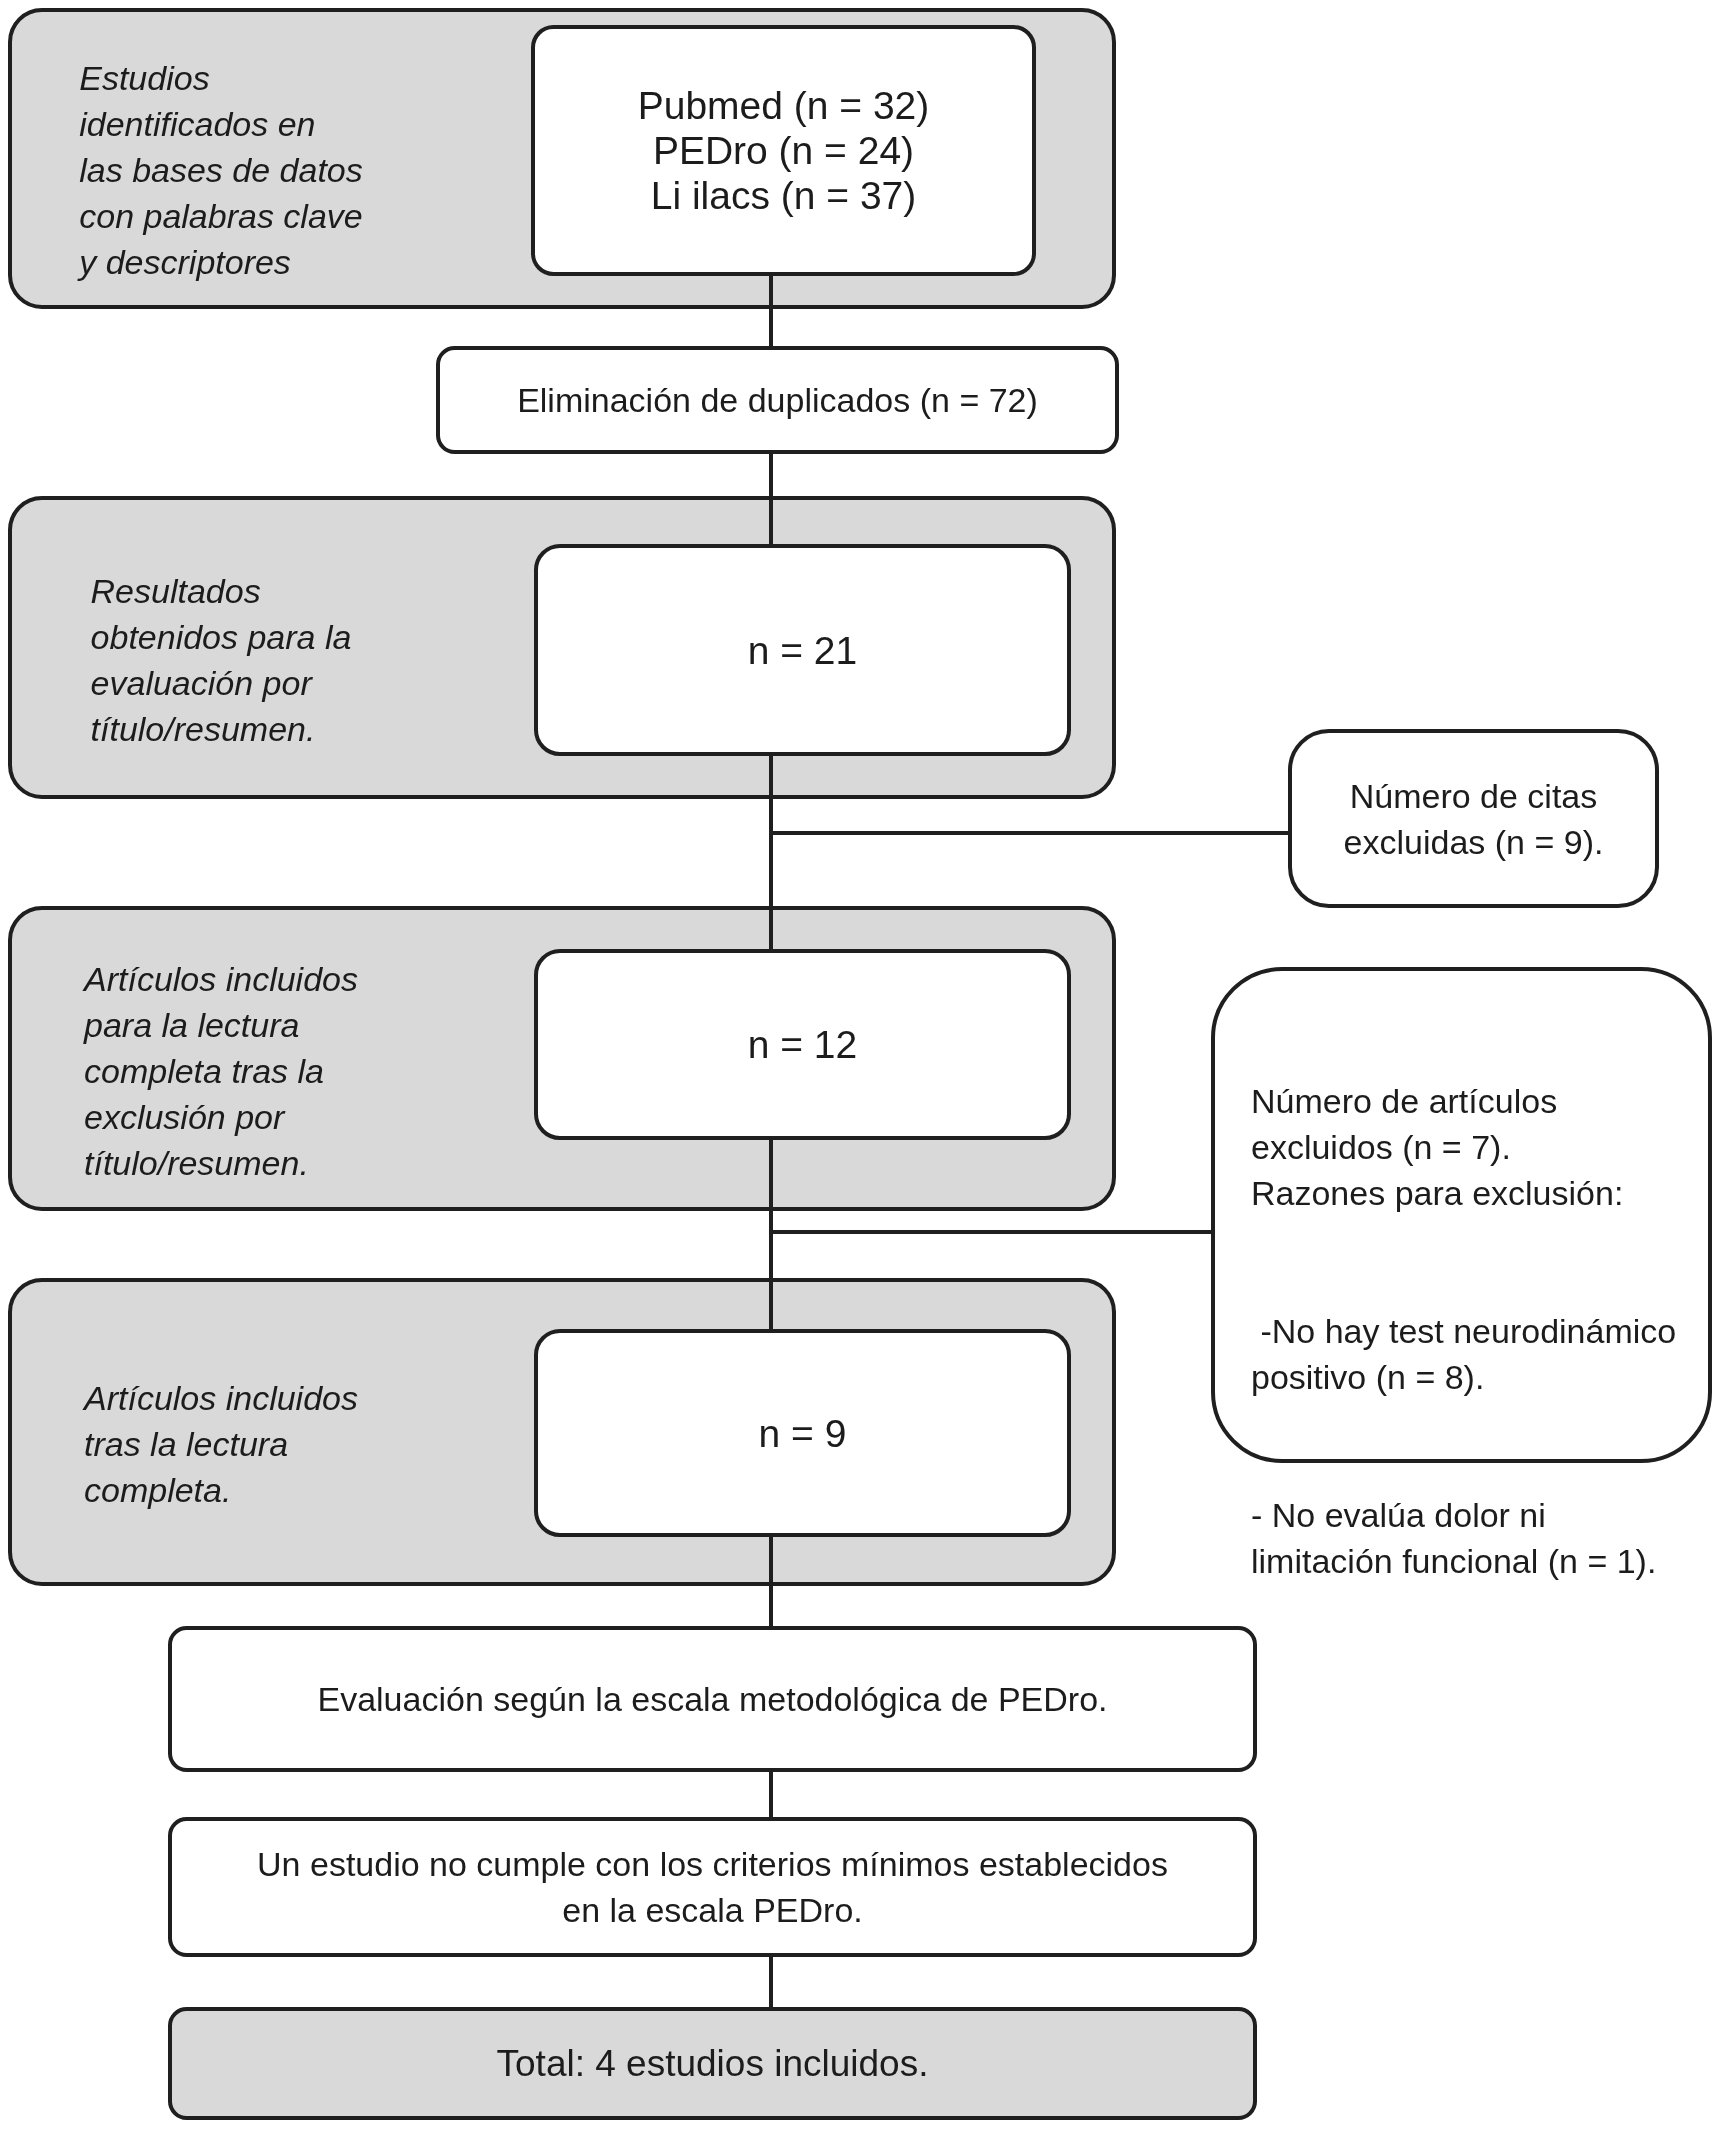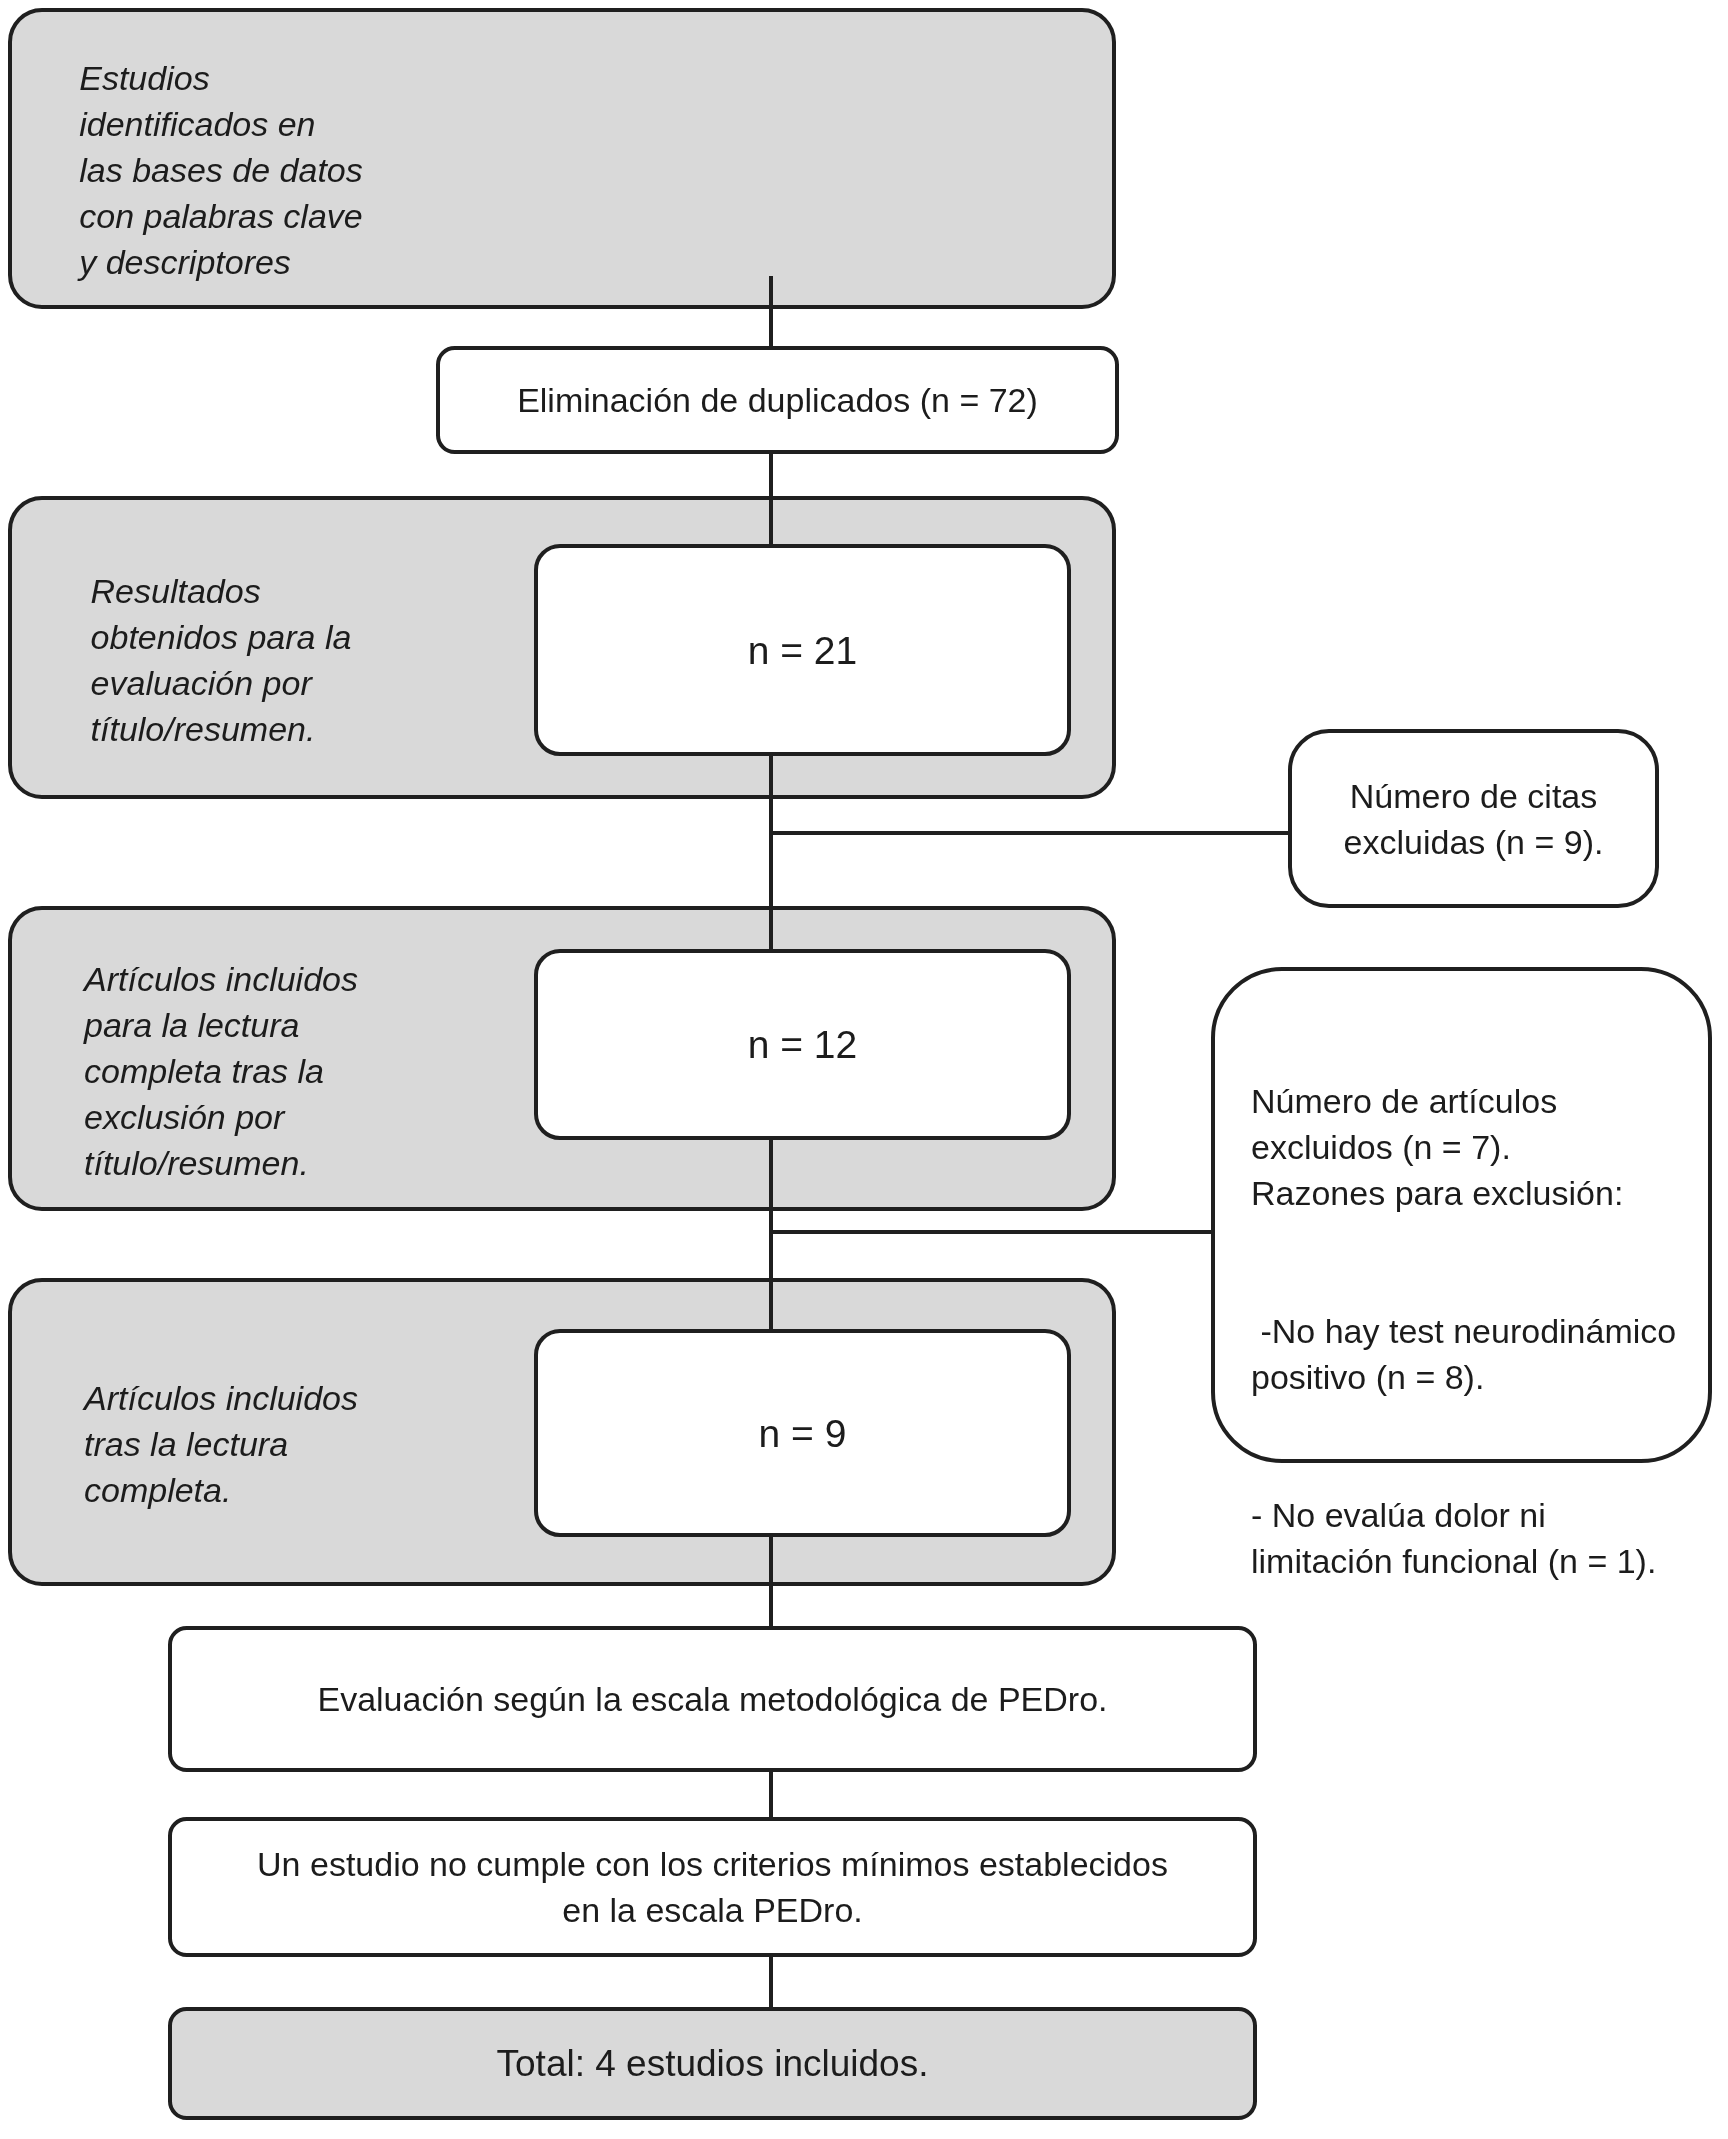--- a/index.html
+++ b/index.html
@@ -66,20 +66,23 @@
   <div class="line h" style="left:771px; top:831px; width:517px;"></div>
   <div class="line h" style="left:771px; top:1230px; width:440px;"></div>
 
   <div class="box gray" style="left:7.5px; top:7.5px; width:1108px; height:301px; border-radius:34px;">
     <div class="side-label">Estudios
 identificados en
 las bases de datos
 con palabras clave
 y descriptores</div>
   </div>
+  <div class="box white" style="left:531px; top:25px; width:505px; height:251px; border-radius:22.5px; font-size:39px; line-height:45px;">Pubmed (n = 32)
+PEDro (n = 24)
+Li ilacs (n = 37)</div>
 
   <div class="box white" style="left:436px; top:346px; width:683px; height:108px; border-radius:18.7px;">Eliminación de duplicados (n = 72)</div>
 
   <div class="box gray" style="left:7.5px; top:496px; width:1108px; height:303px; border-radius:34px;">
     <div class="side-label">Resultados
 obtenidos para la
 evaluación por
 título/resumen.</div>
   </div>
   <div class="box white counts" style="left:534px; top:544px; width:537px; height:212px; border-radius:26px;">n = 21</div>

